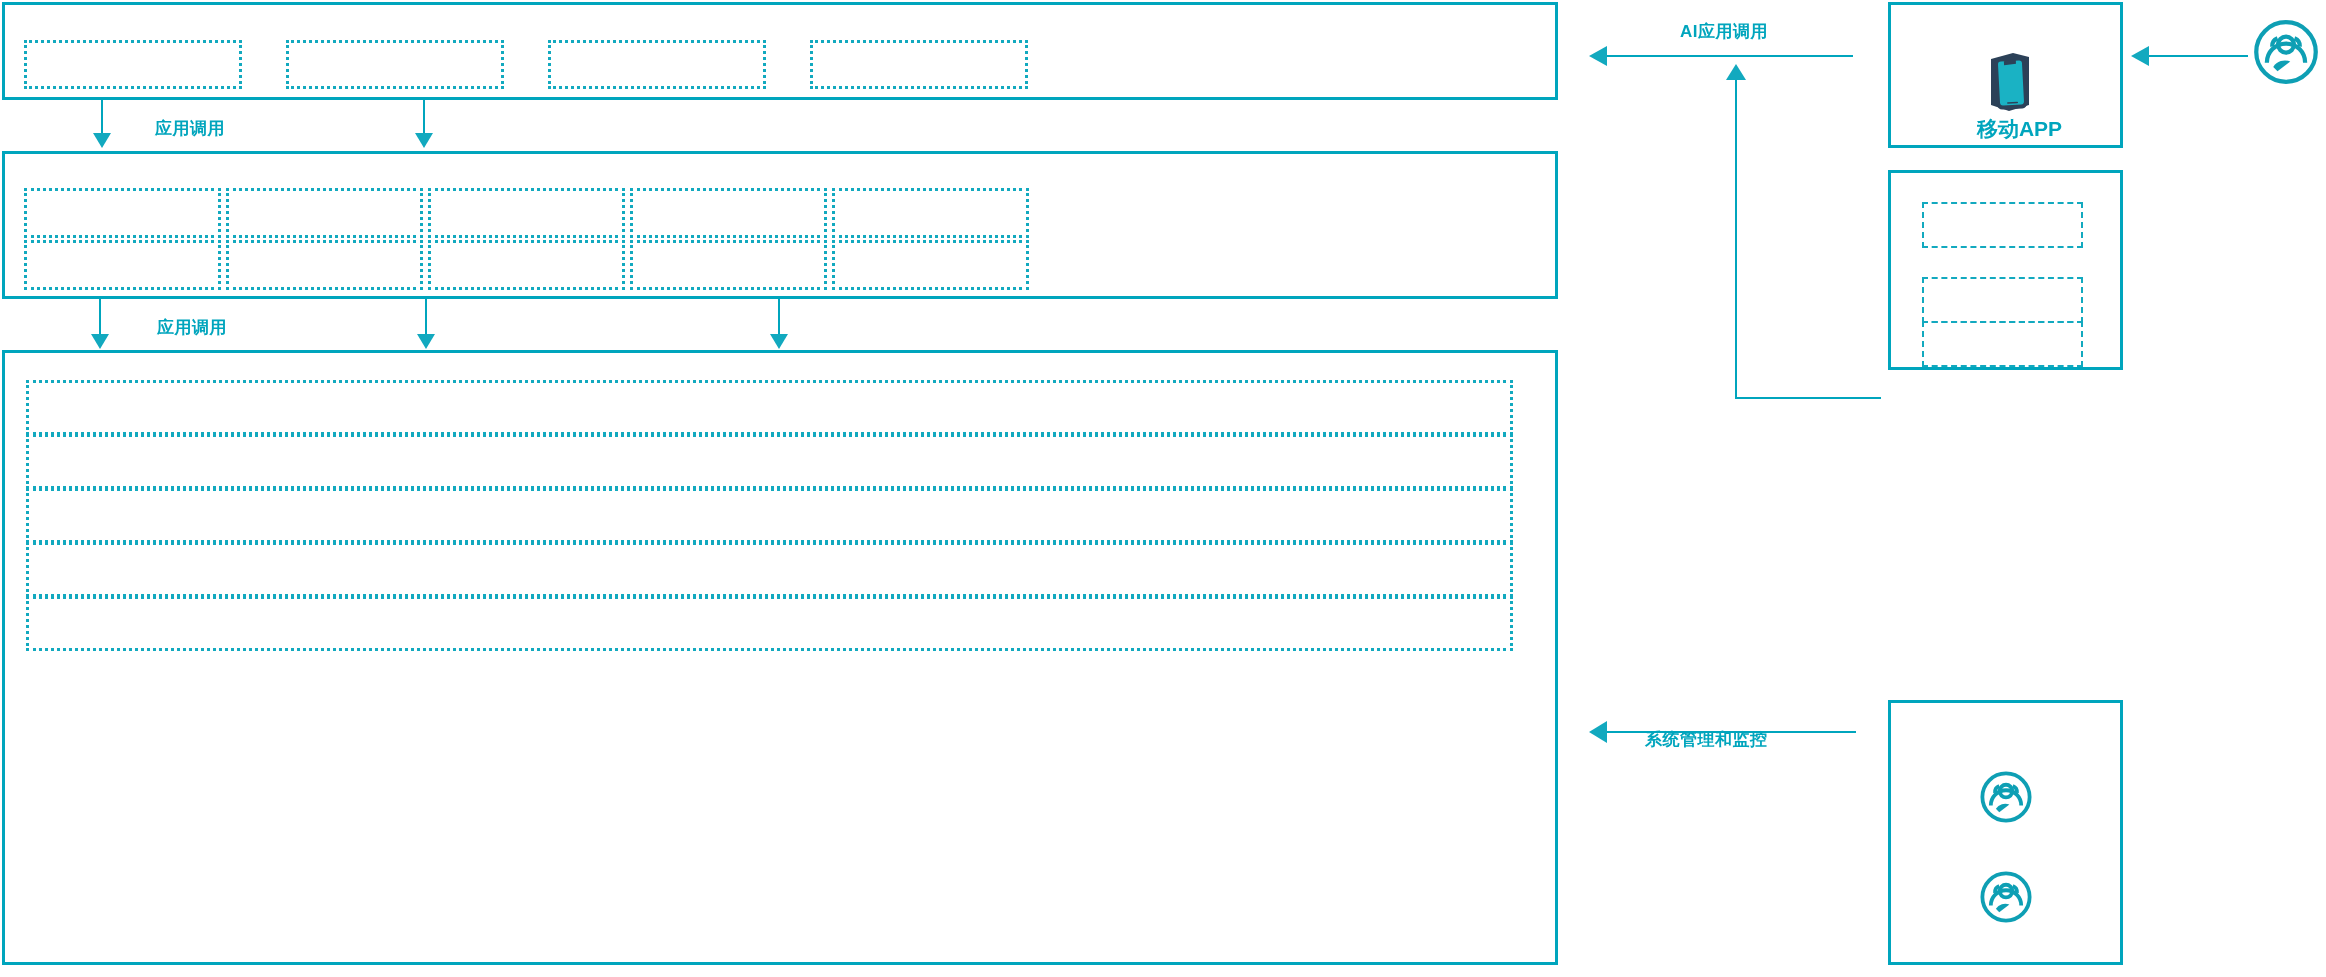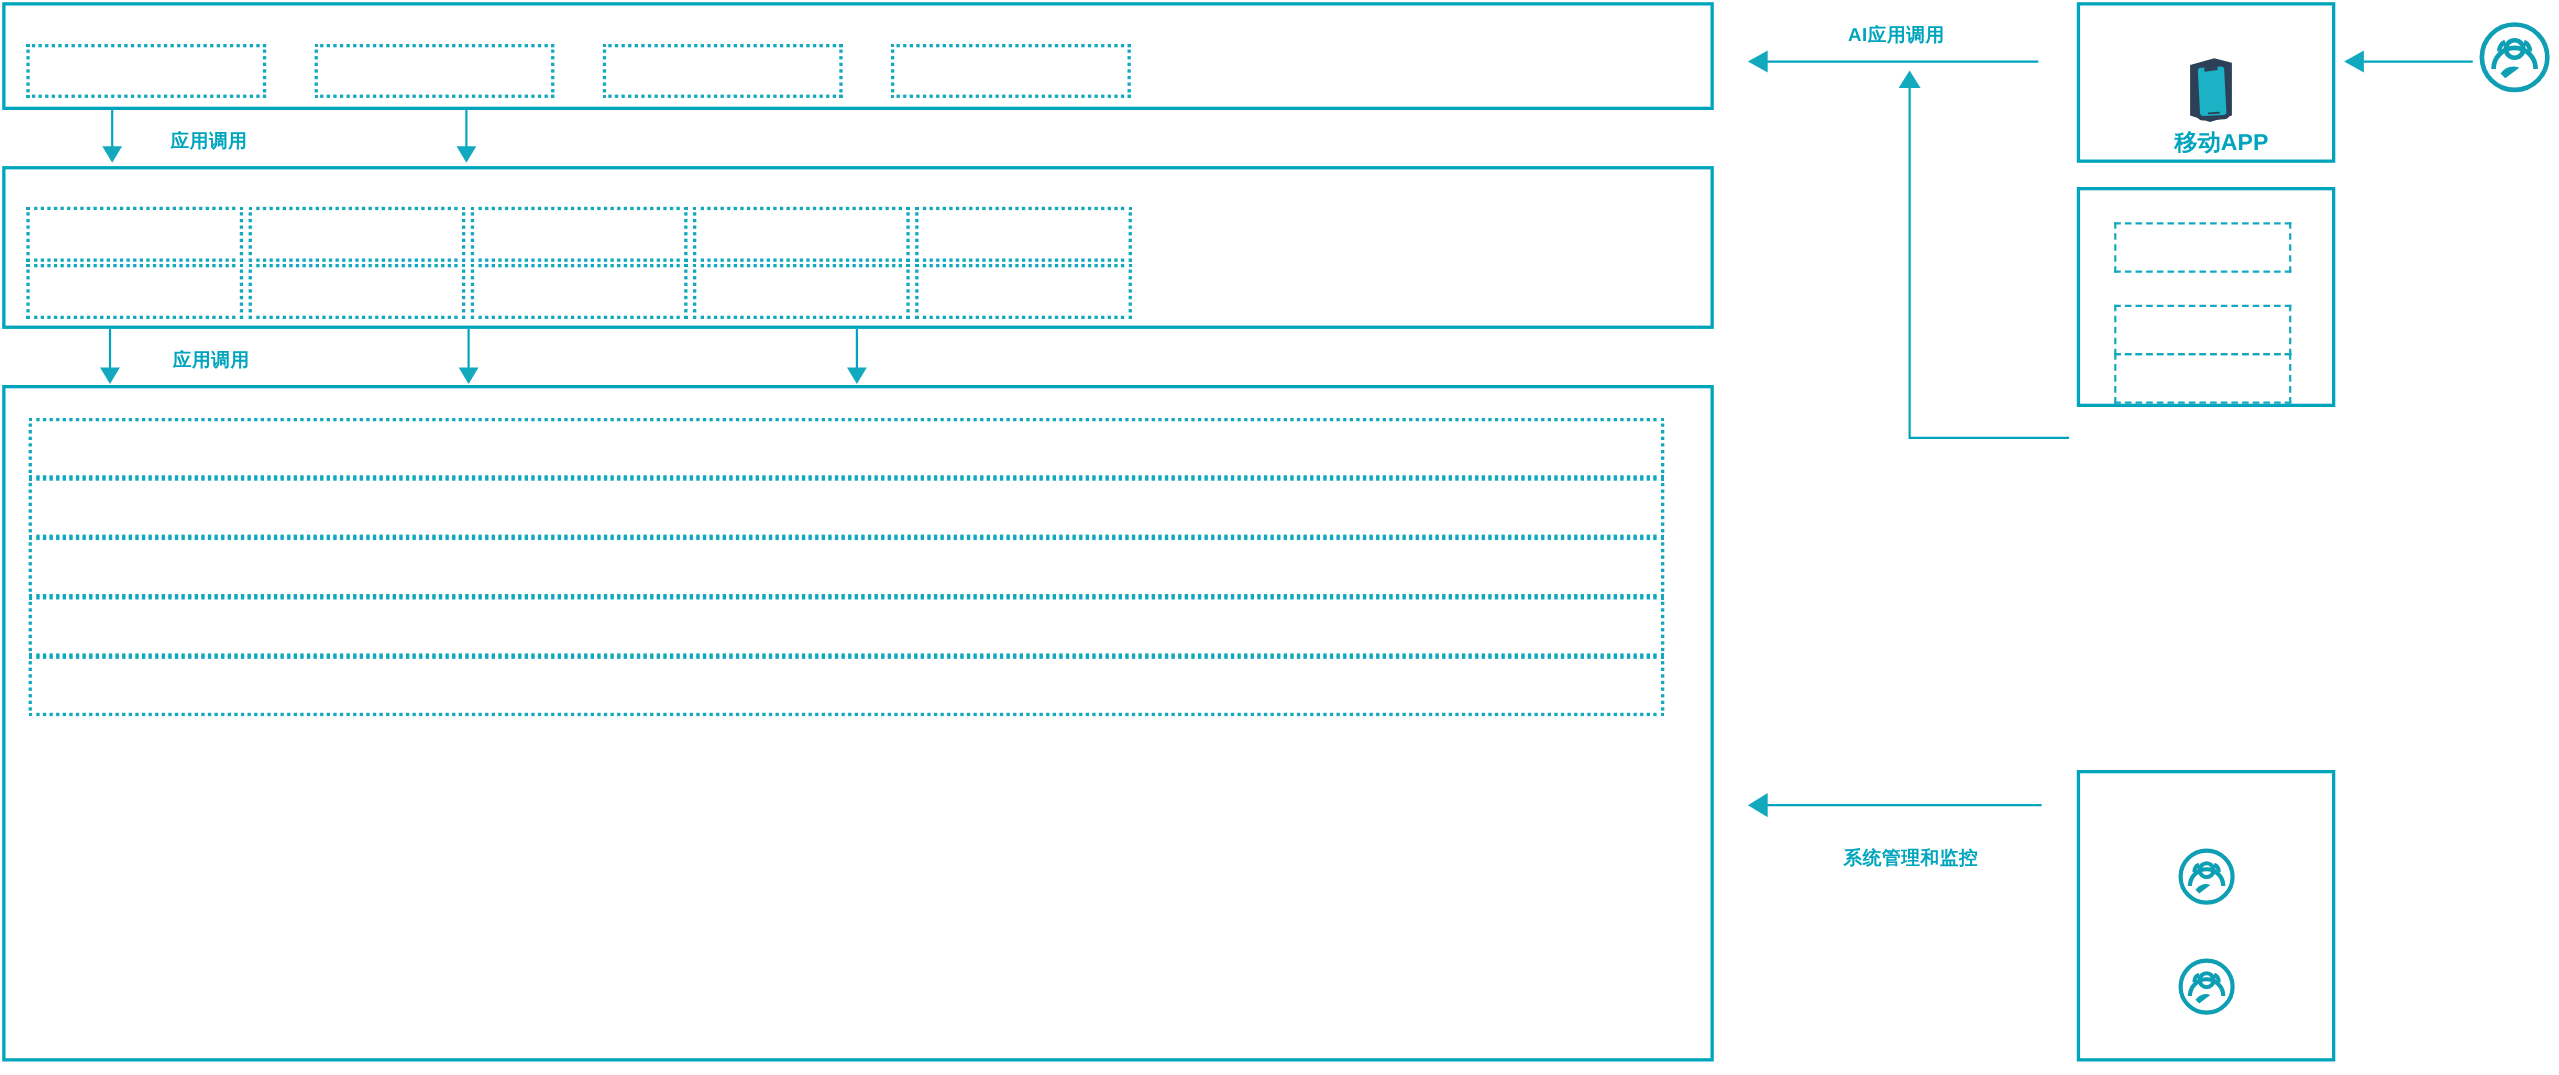--- a/index.html
+++ b/index.html
@@ -188,21 +188,21 @@
   <div class="node-card" style="left:1888px; top:170px; width:235px; height:200px;">
   </div>
   <div class="slot fine" style="left:1922px; top:202px; width:161px; height:46px;"></div>
   <div class="slot fine" style="left:1922px; top:277px; width:161px; height:46px;"></div>
   <div class="slot fine" style="left:1922px; top:321px; width:161px; height:46px;"></div>
 
   <svg class="arrow-svg" style="left:1588px; top:718px;" width="270" height="30" viewBox="0 0 270 30">
     <line x1="18" y1="14" x2="268" y2="14" stroke="#00a5bd" stroke-width="2"></line>
     <polygon points="19,3 19,25 1,14" fill="#12a9bf"></polygon>
   </svg>
-  <div class="flow-label" style="left:1645px; top:768px;margin-left:31px;">系统管理和监控</div>
+  <div class="flow-label" style="left:1645px; top:728px;">系统管理和监控</div>
 
   <div class="node-card" style="left:1888px; top:700px; width:235px; height:265px;">
   </div>
   <span class="icon-wrap" style="left:1979px; top:770px;">
     <svg width="54" height="54" viewBox="0 0 64 64">
       <circle cx="32" cy="32" r="28" fill="none" stroke="#0e9fb4" stroke-width="4.5"></circle>
       <circle cx="32" cy="25" r="7.5" fill="none" stroke="#0e9fb4" stroke-width="4.5"></circle>
       <path d="M14 42 a18 18 0 0 1 36 0" fill="none" stroke="#0e9fb4" stroke-width="4.5"></path>
       <path d="M19 27 a8 8 0 0 1 5 -8" fill="none" stroke="#0e9fb4" stroke-width="4.5"></path>
       <path d="M45 27 a8 8 0 0 0 -5 -8" fill="none" stroke="#0e9fb4" stroke-width="4.5"></path>

